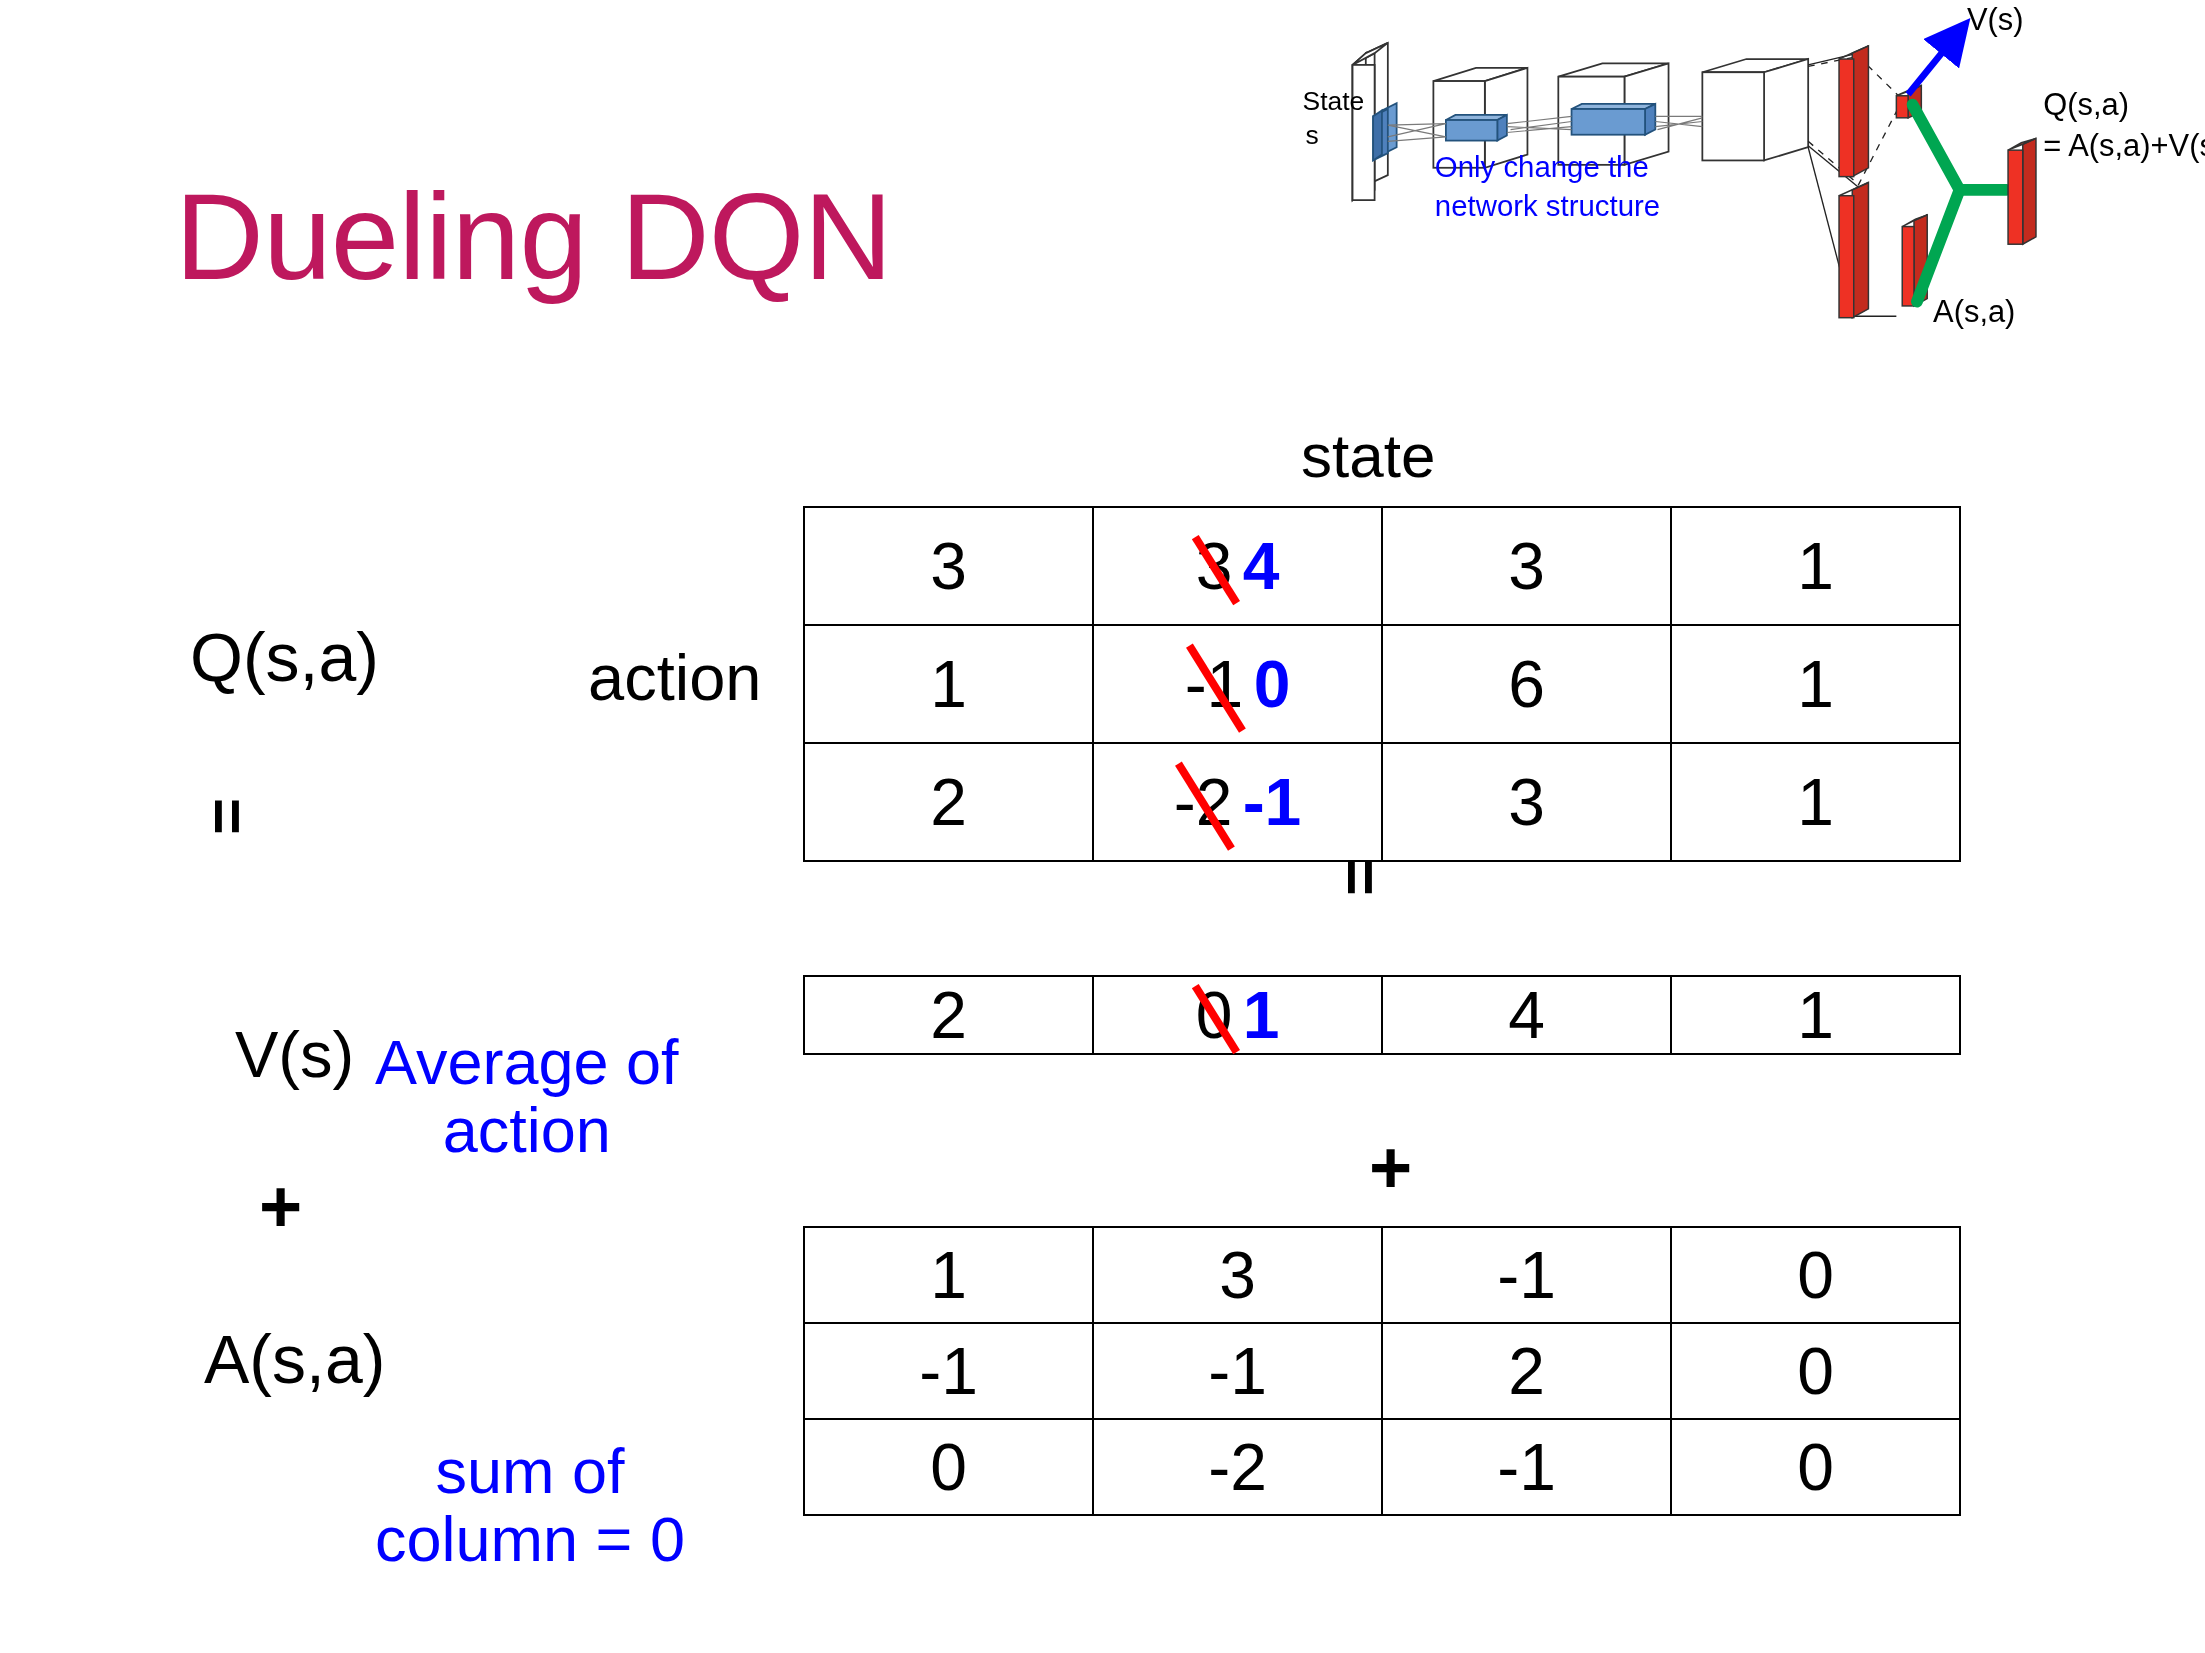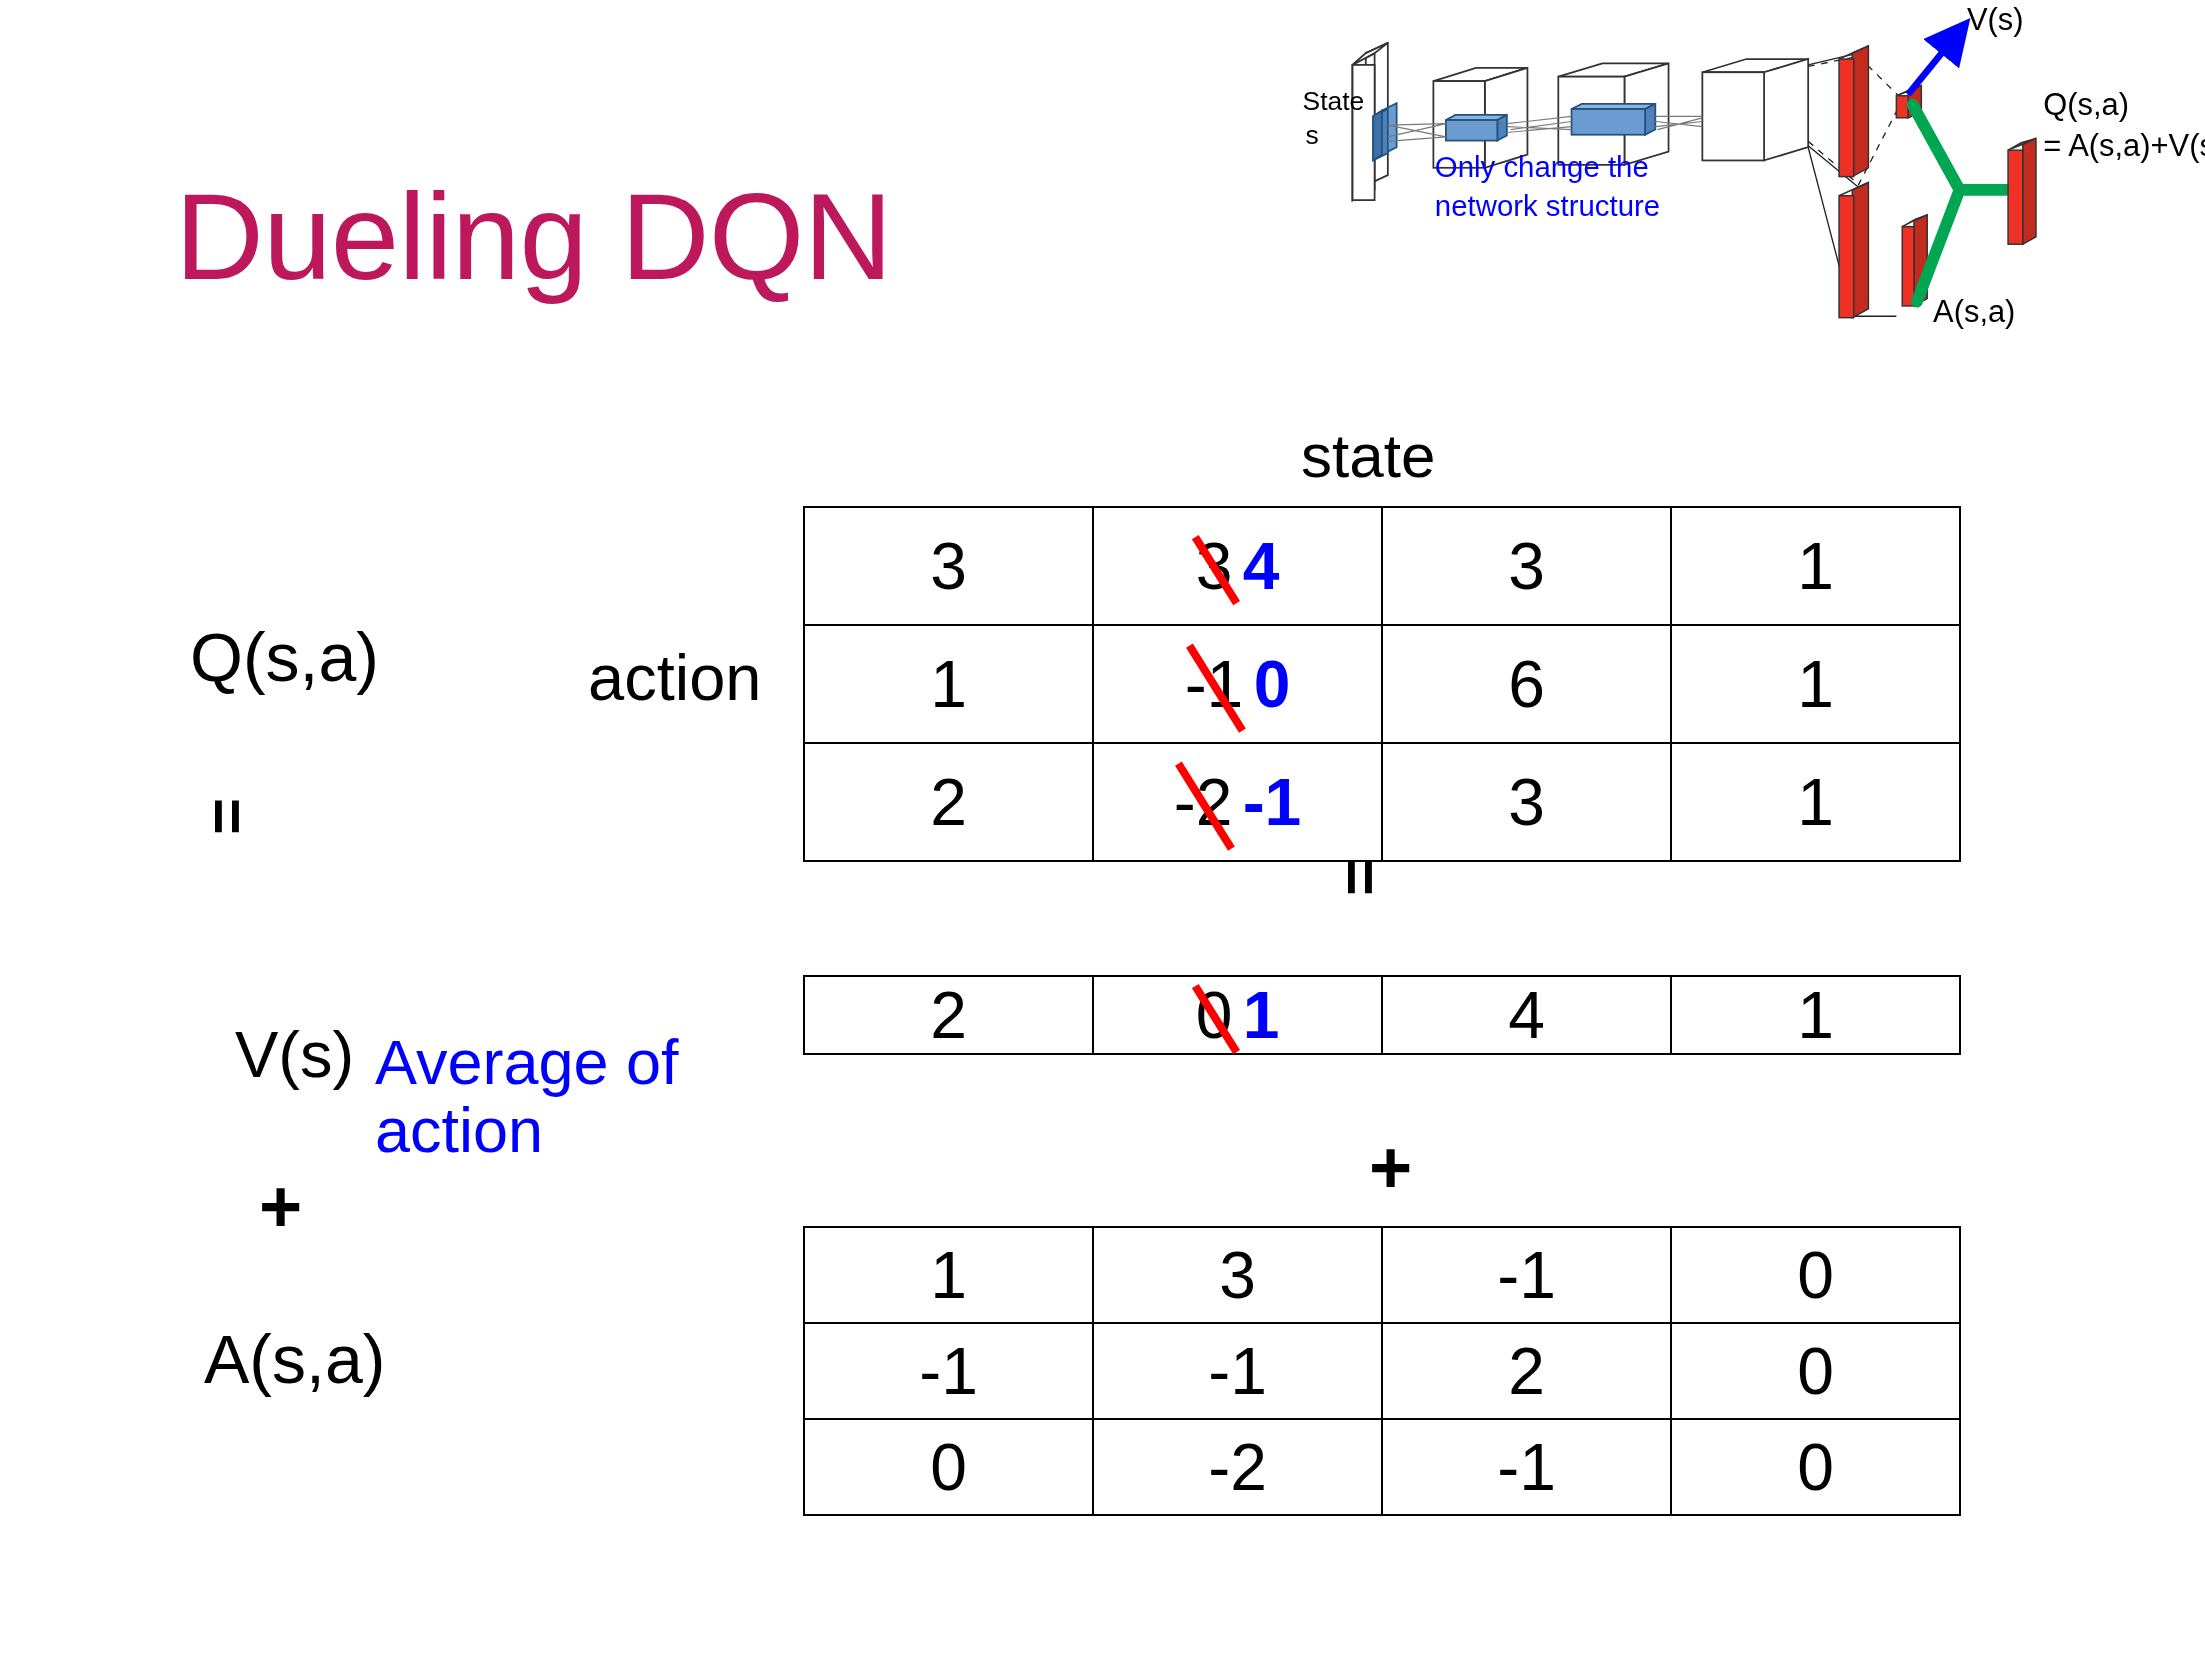--- a/index.html
+++ b/index.html
@@ -40,21 +40,21 @@
   }
   #netdiagram svg { display: block; width: 100%; height: 100%; }
 
   
   .lbl {
     position: absolute;
     white-space: nowrap;
     line-height: 1.08;
   }
   .blk { color: #000000; }
-  .blue { color: #0000FF; }
+  .blue { color: #0000FF; text-align: center; }
 
   #lbl-state { left: 1301px; top: 423px; font-size: 62px; }
   #lbl-qsa   { left: 190px;  top: 621px;  font-size: 68px; }
   #lbl-action{ left: 588px;  top: 643px;  font-size: 65px; }
   #eq1 {
     left: 262px; top: 798px; font-size: 63px; font-weight: 700;
     transform: rotate(90deg); transform-origin: left top;
   }
   #eq2 {
     left: 1395px; top: 859px; font-size: 63px; font-weight: 700;
@@ -242,20 +242,24 @@
   <div id="eq1" class="lbl blk">=</div>
   <div id="eq2" class="lbl blk">=</div>
   <div id="lbl-vs" class="lbl blk">V(s)</div>
   <div id="lbl-avg" class="lbl blue">
     <span>Average of</span><br>
     <span>action</span>
   </div>
   <div id="plus1" class="lbl blk">+</div>
   <div id="plus2" class="lbl blk">+</div>
   <div id="lbl-asa" class="lbl blk">A(s,a)</div>
+  <div id="lbl-sum" class="lbl blue">
+    <span>sum of</span><br>
+    <span>column = 0</span>
+  </div>
 
   <table id="tbl-q" class="tbl">
     <tbody>
       <tr>
         <td>3</td>
         <td>
           <span class="cellwrap">
             <span class="oldval">3</span>
             <span class="newval">4</span>
           </span>

